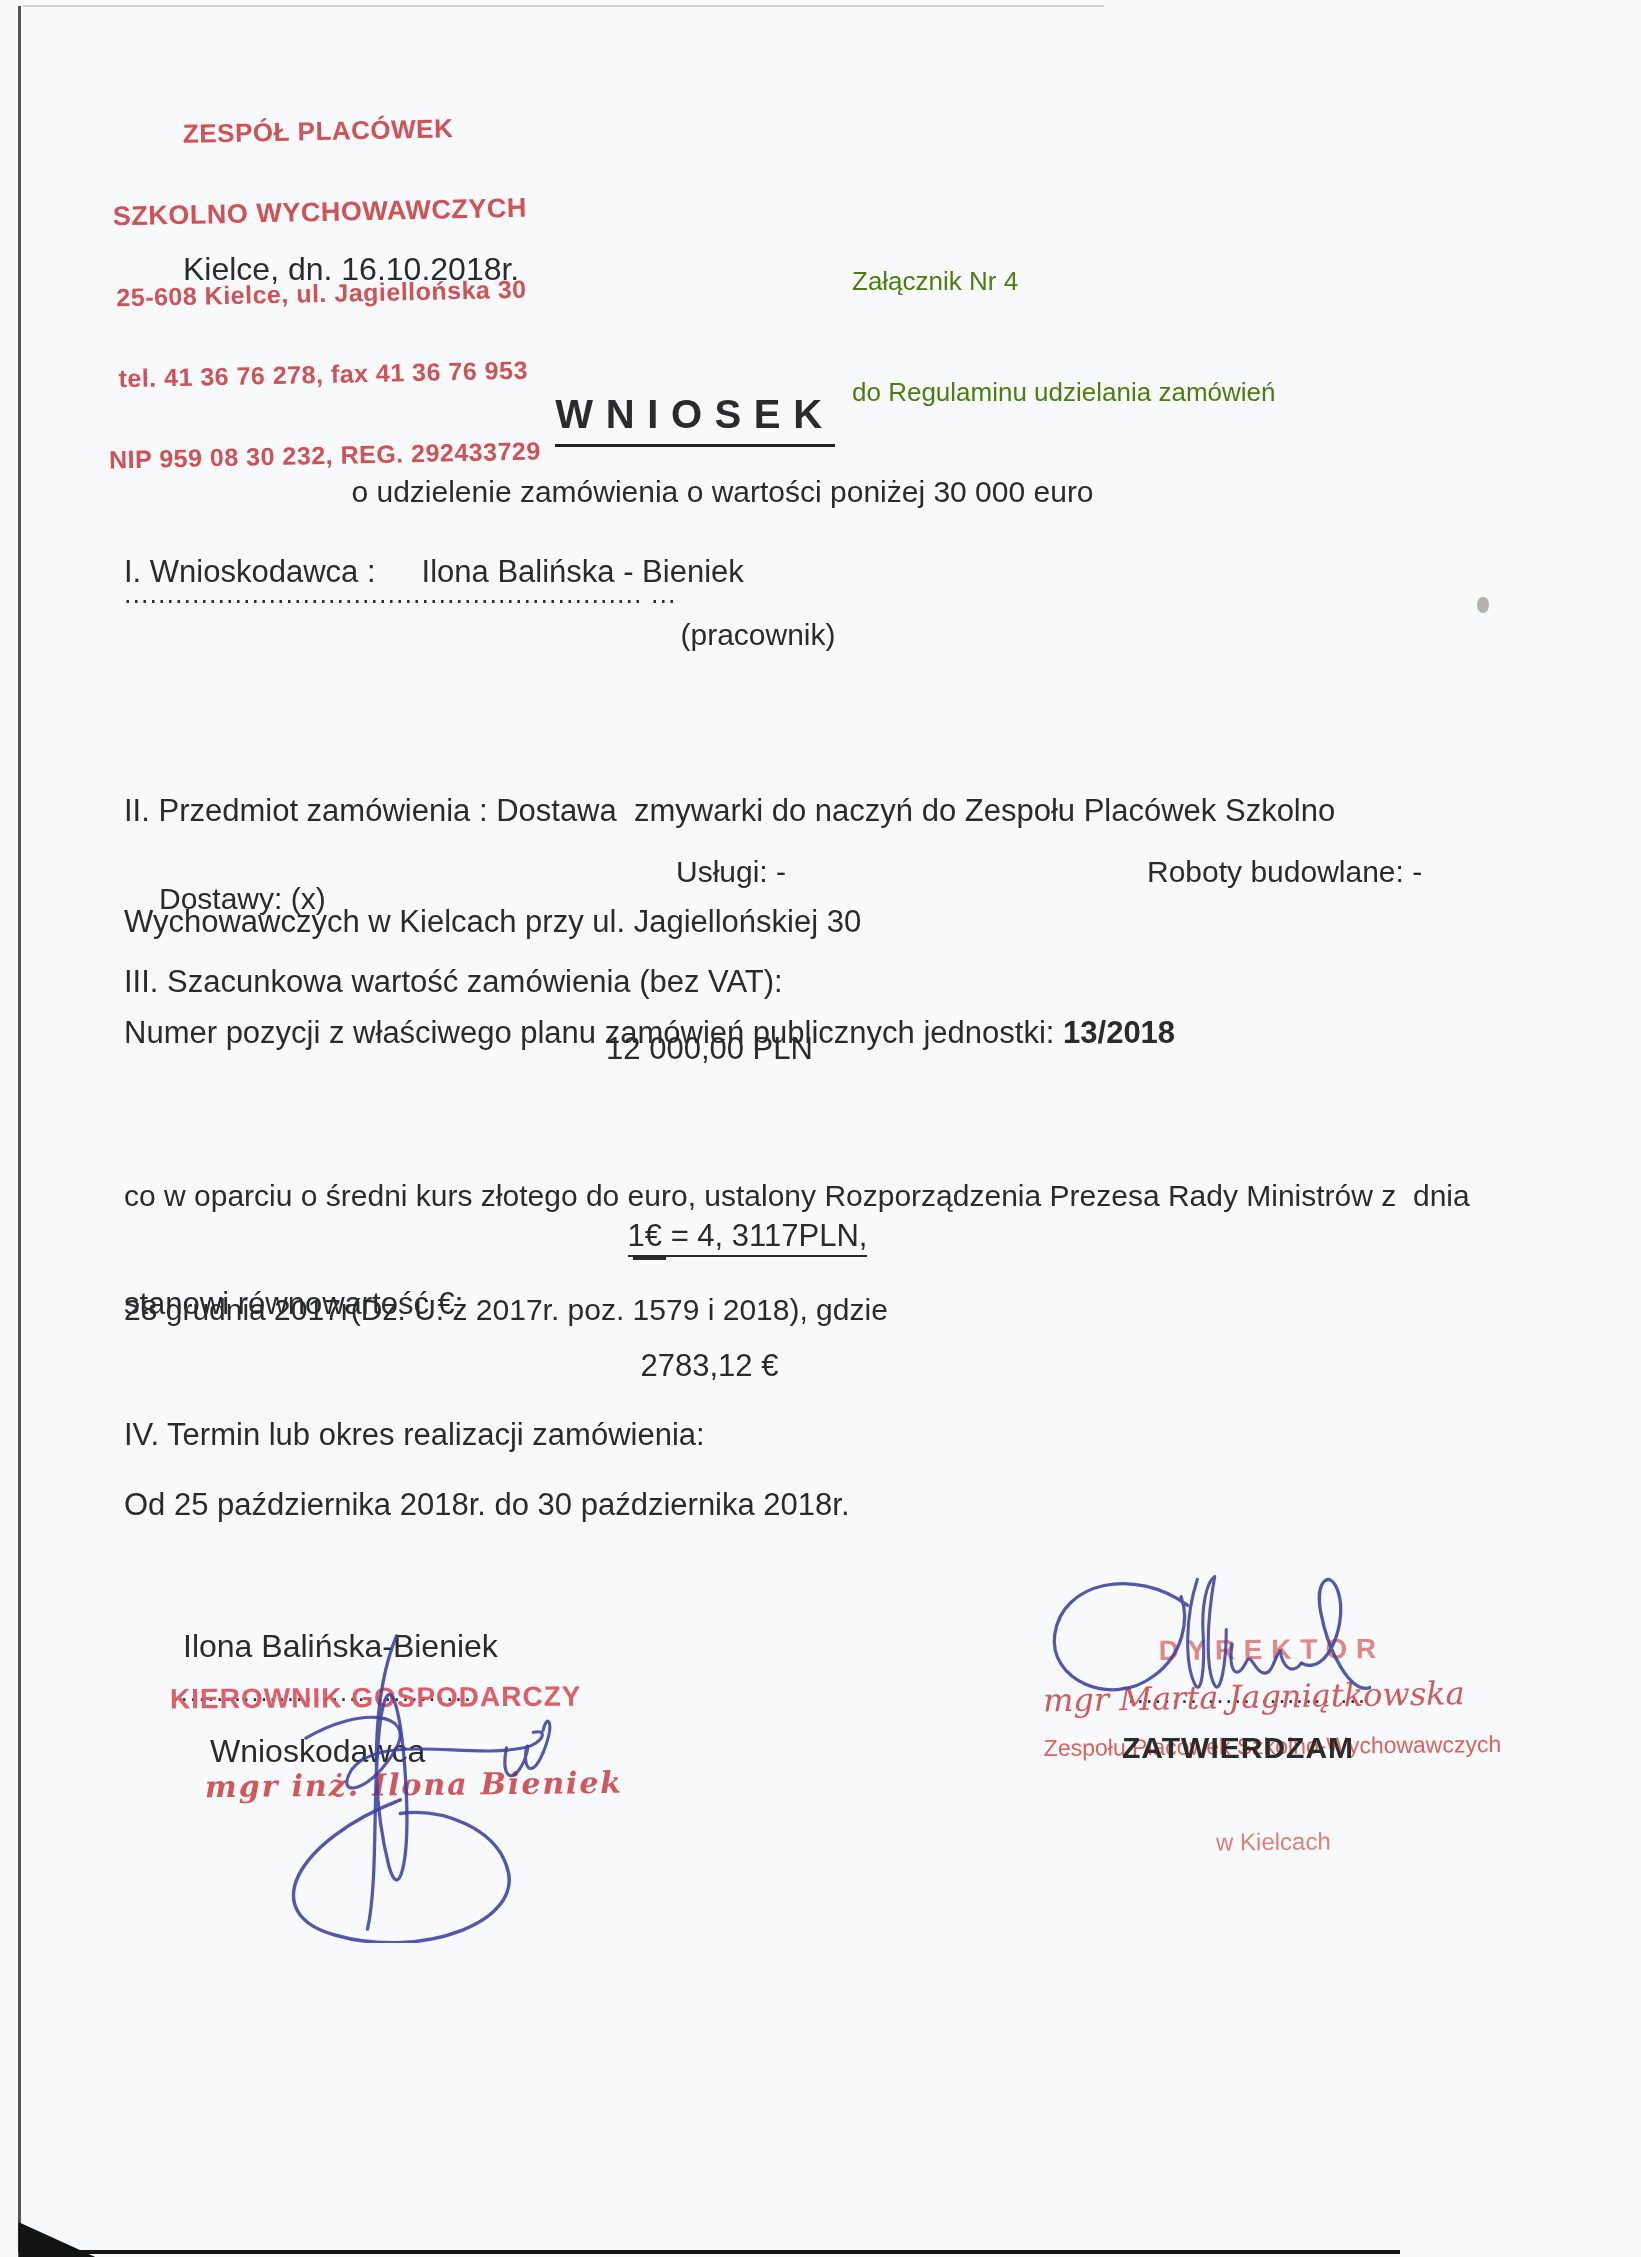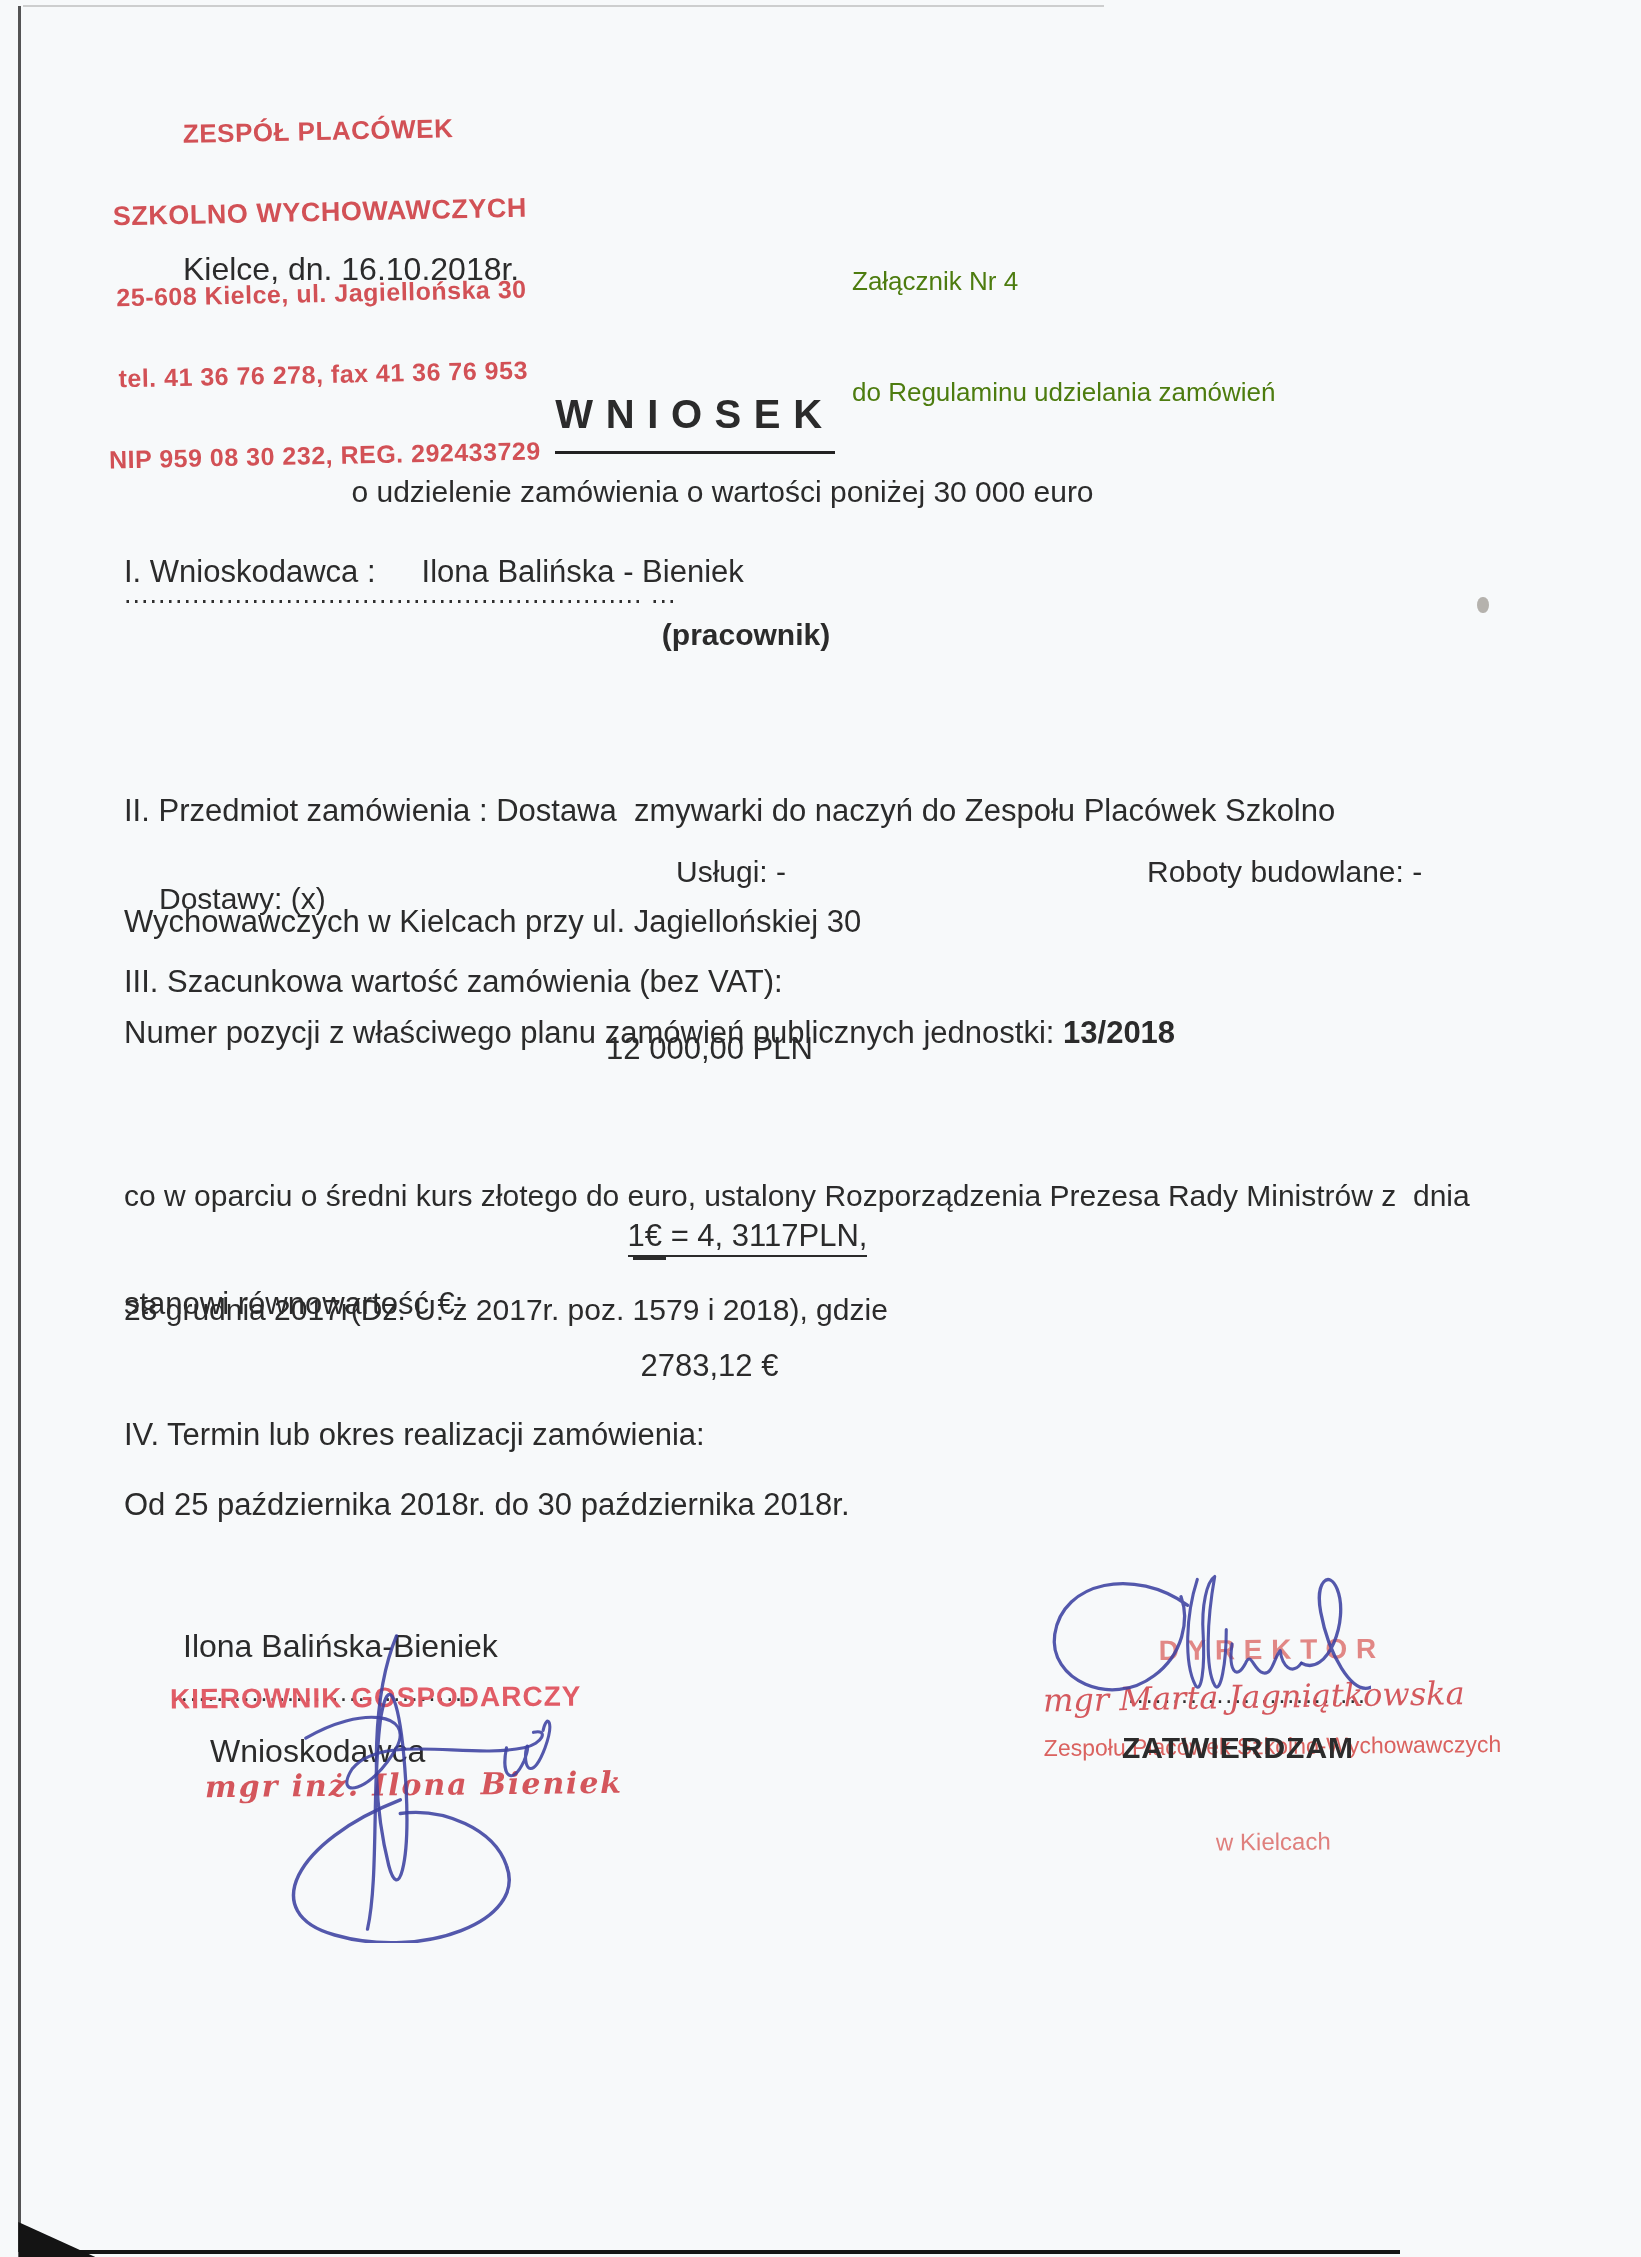--- a/index.html
+++ b/index.html
@@ -26,26 +26,26 @@
   }
   .stamp-header .l1{font-size:26px;}
   .stamp-header .l2{font-size:27px;}
   .stamp-header .l3,.stamp-header .l4,.stamp-header .l5{font-size:25px;}
   .stamp-header b{font-weight:800;}
   
   .attachment{left:852px;top:189px;font-size:26px;line-height:37px;color:#4d7c0f;}
   .place-date{left:183px;top:251px;font-size:32px;}
   
   .doc-title{left:0;top:392px;width:1390px;font-size:40px;font-weight:700;letter-spacing:12.6px;}
-  .doc-title span{border-bottom:3.9px solid #222;padding-bottom:15px;}
+  .doc-title span{border-bottom:3.9px solid #222;padding-bottom:8px;}
   .doc-subtitle{left:0;top:475px;width:1429px;font-size:30px;padding-left:8px;}
   .sec1-row{left:124px;top:554px;font-size:31px;}
   .sec1-row .name{margin-left:46px;}
   .dotted-main{left:124px;top:579px;font-size:27px;letter-spacing:1px;color:#2f2f2f;}
-  .caption1{left:0;top:618px;width:1492px;font-size:30px;font-weight:bold;}
+  .caption1{left:12px;top:618px;width:1492px;font-size:30px;}
   .caption2{left:0;top:653px;width:1492px;font-size:30px;}
   .sec2{left:124px;top:718px;font-size:31px;line-height:37px;}
   .sec2 b{font-weight:700;}
   .cat-dostawy{left:159px;top:855px;font-size:30px;margin-top:27px;}
   .cat-uslugi{left:676px;top:855px;font-size:30px;}
   .cat-roboty{left:1147px;top:855px;font-size:30px;}
   .sec3-heading{left:124px;top:964px;font-size:31px;}
   .value-pln{left:0;top:1031px;width:1419px;font-size:31px;text-align:center;}
   .rate-para{left:124px;top:1101px;font-size:30px;line-height:38px;}
   .exchange-rate{left:0;top:1218px;width:1495px;font-size:31px;}

